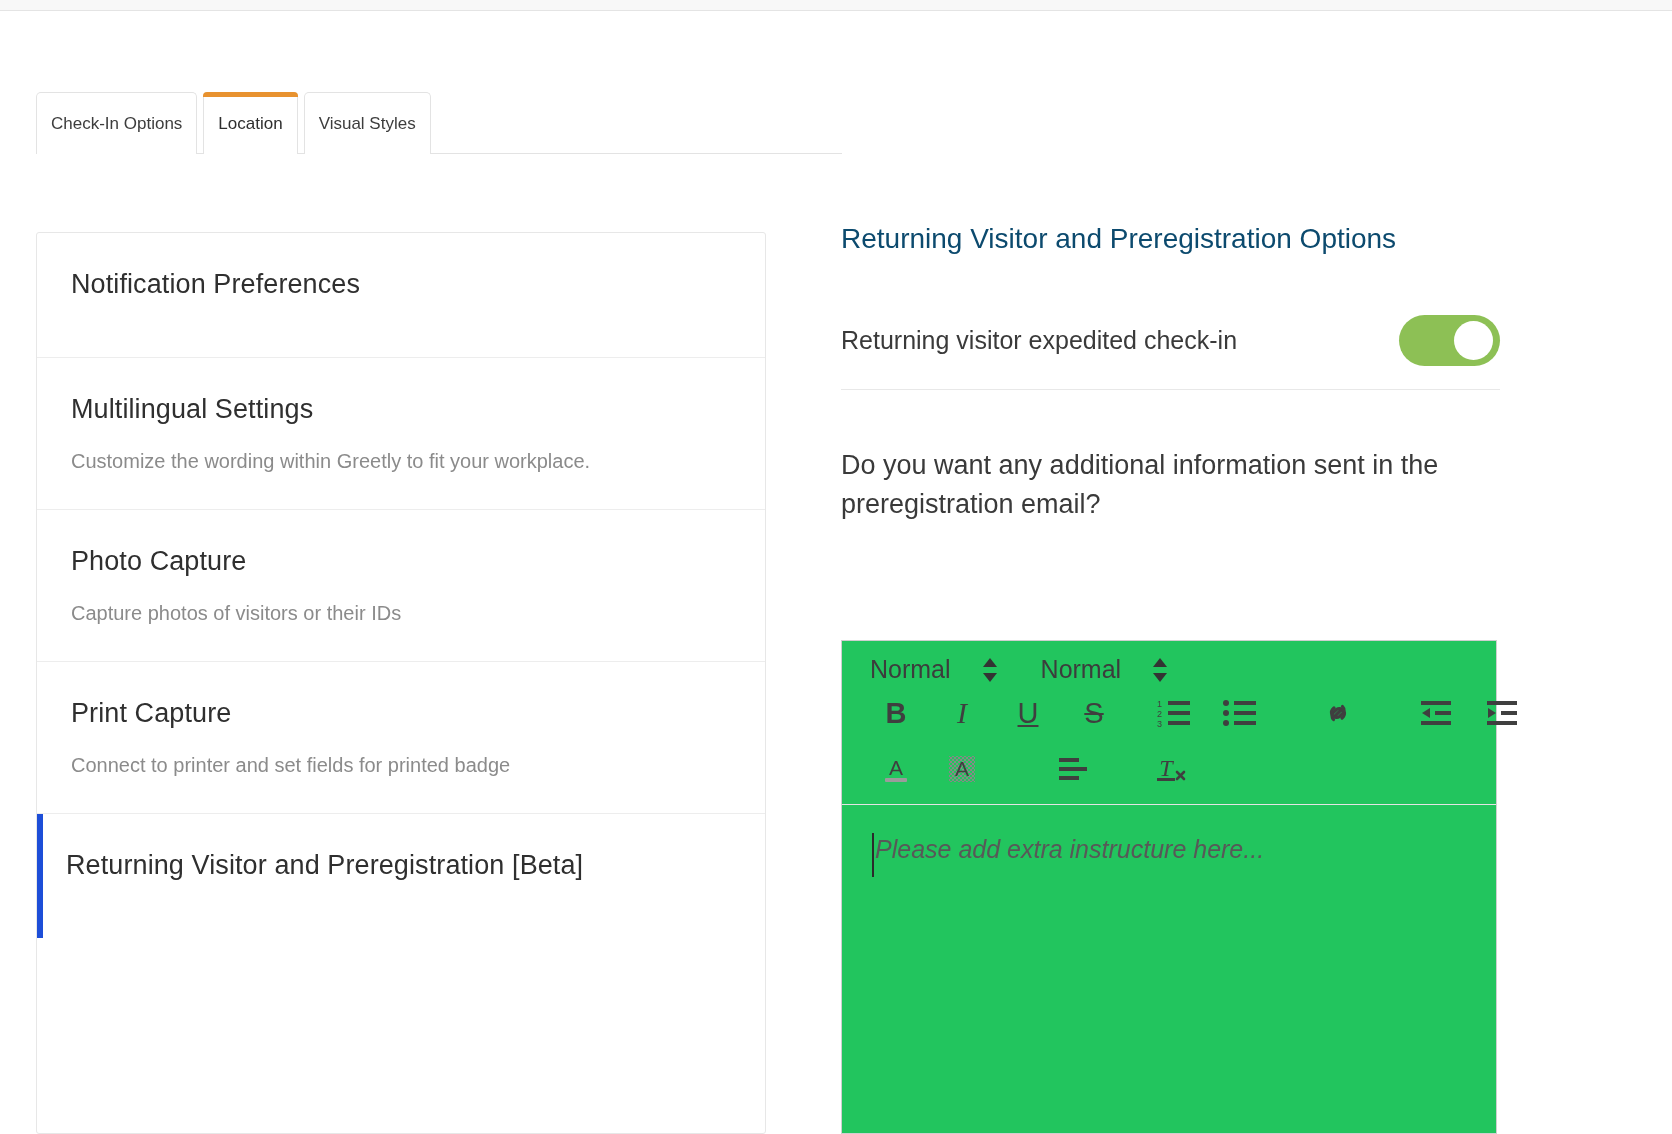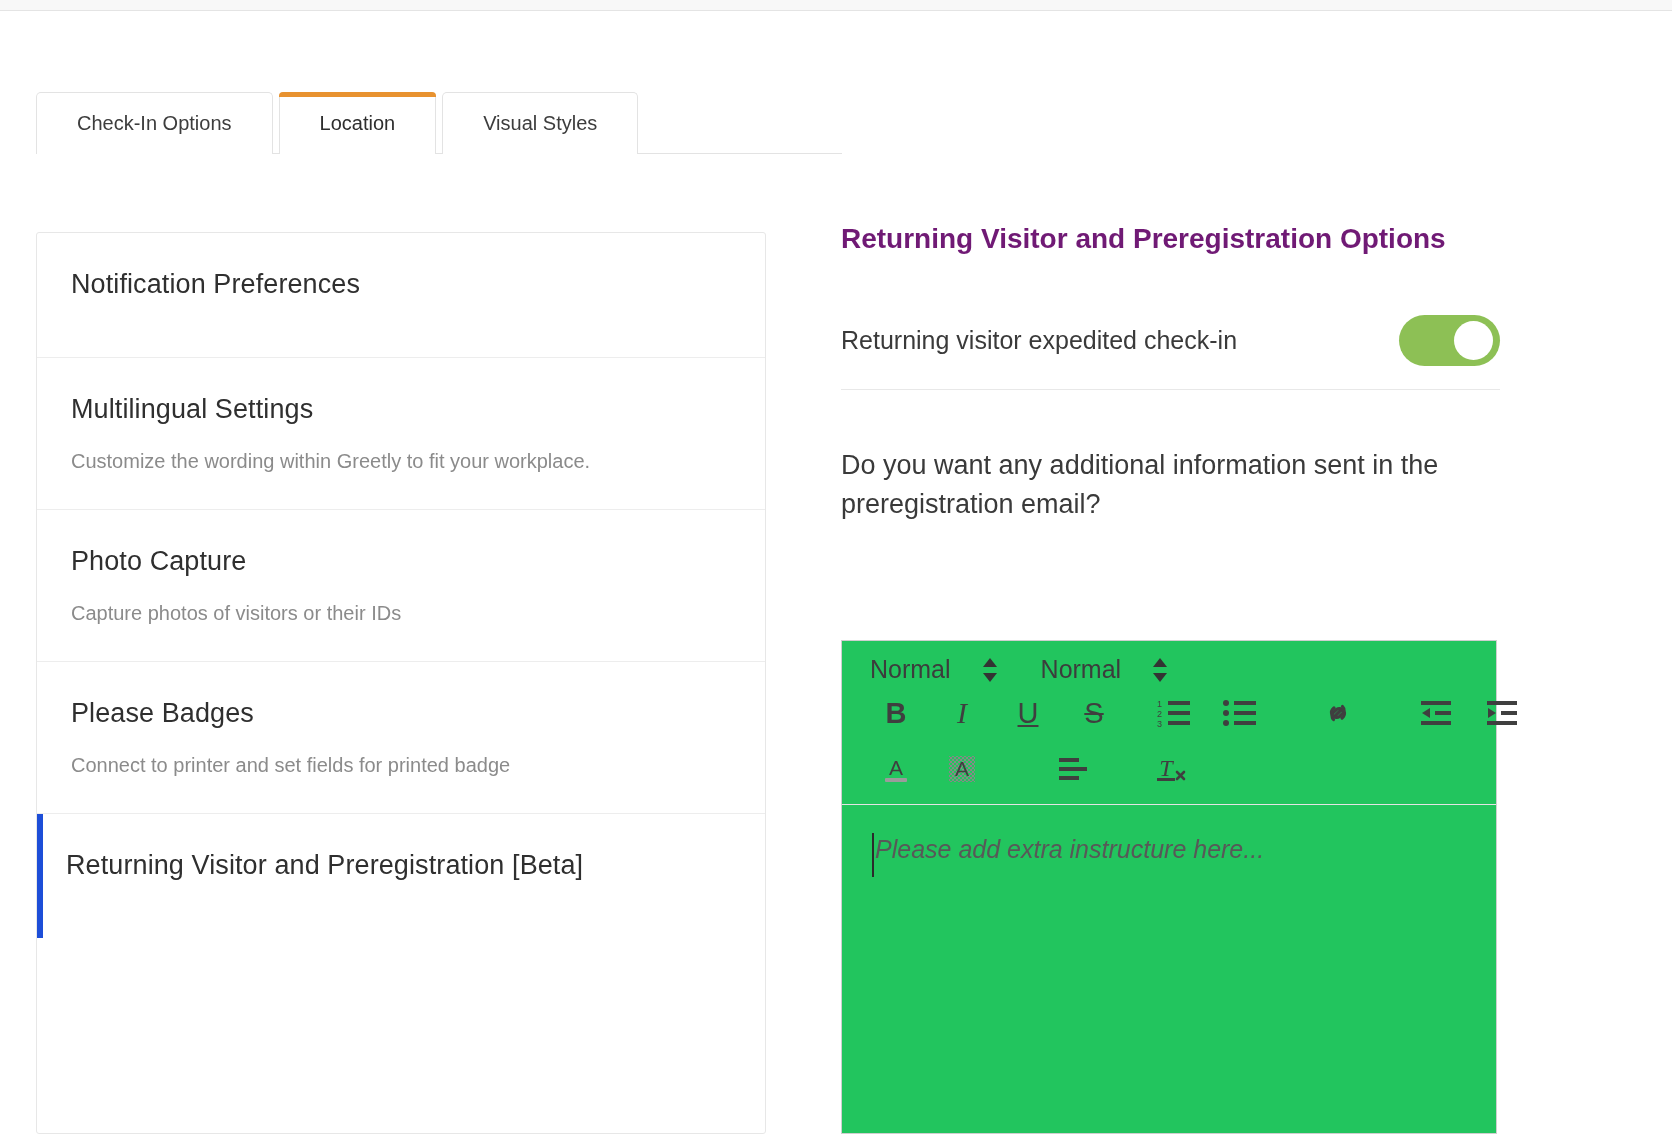--- a/index.html
+++ b/index.html
@@ -20,22 +20,22 @@
 
   
   .tabs {
     position: absolute; left: 36px; top: 90px; width: 874px; height: 64px;
     display: flex; align-items: flex-end;
   }
   .tab {
     position: relative;
     height: 62px;
     display: flex; align-items: center; justify-content: center;
-    padding: 0 40px;
-    font-size: 20px; color: #3d3d3d;
+    padding: 0 14px;
+    font-size: 17px; color: #3d3d3d;
     background: #ffffff;
     border: 1px solid #e3e3e3;
     border-bottom: none;
     border-radius: 5px 5px 0 0;
     margin-right: 6px;
     white-space: nowrap;
     cursor: pointer;
   }
   .tab.active { color: #2e2e2e; }
   .tab.active::before {
@@ -71,21 +71,21 @@
   .setting-desc {
     font-size: 20px; color: #8b8b8b; line-height: 1.36; margin: 0;
     max-width: 640px;
   }
 
   
   .right-panel {
     position: absolute; left: 841px; top: 222px; width: 760px;
   }
   .right-heading {
-    font-size: 28px; color: #701a75; font-weight: 700;
+    font-size: 28px; color: #0c4a6e; font-weight: 400;
     margin: 0 0 36px 0; line-height: 1.2; white-space: nowrap;
   }
   .toggle-row {
     display: flex; align-items: center; justify-content: space-between;
     height: 98px;
     border-bottom: 1px solid #e8e8e8;
     width: 659px;
   }
   .toggle-row:first-of-type { border-top: none; }
   .toggle-label { font-size: 25px; color: #3a3a3a; }
@@ -182,21 +182,21 @@
       <h3 class="setting-title">Multilingual Settings</h3>
       <p class="setting-desc">Customize the wording within Greetly to fit your workplace.</p>
     </div>
 
     <div class="setting-row">
       <h3 class="setting-title">Photo Capture</h3>
       <p class="setting-desc">Capture photos of visitors or their IDs</p>
     </div>
 
     <div class="setting-row">
-      <h3 class="setting-title">Please Badges</h3>
+      <h3 class="setting-title">Print Capture</h3>
       <p class="setting-desc">Connect to printer and set fields for printed badge</p>
     </div>
 
     <div class="setting-row selected">
       <h3 class="setting-title">Returning Visitor and Preregistration [Beta]</h3>
     </div>
 
   </div>
 
   <div class="right-panel">

